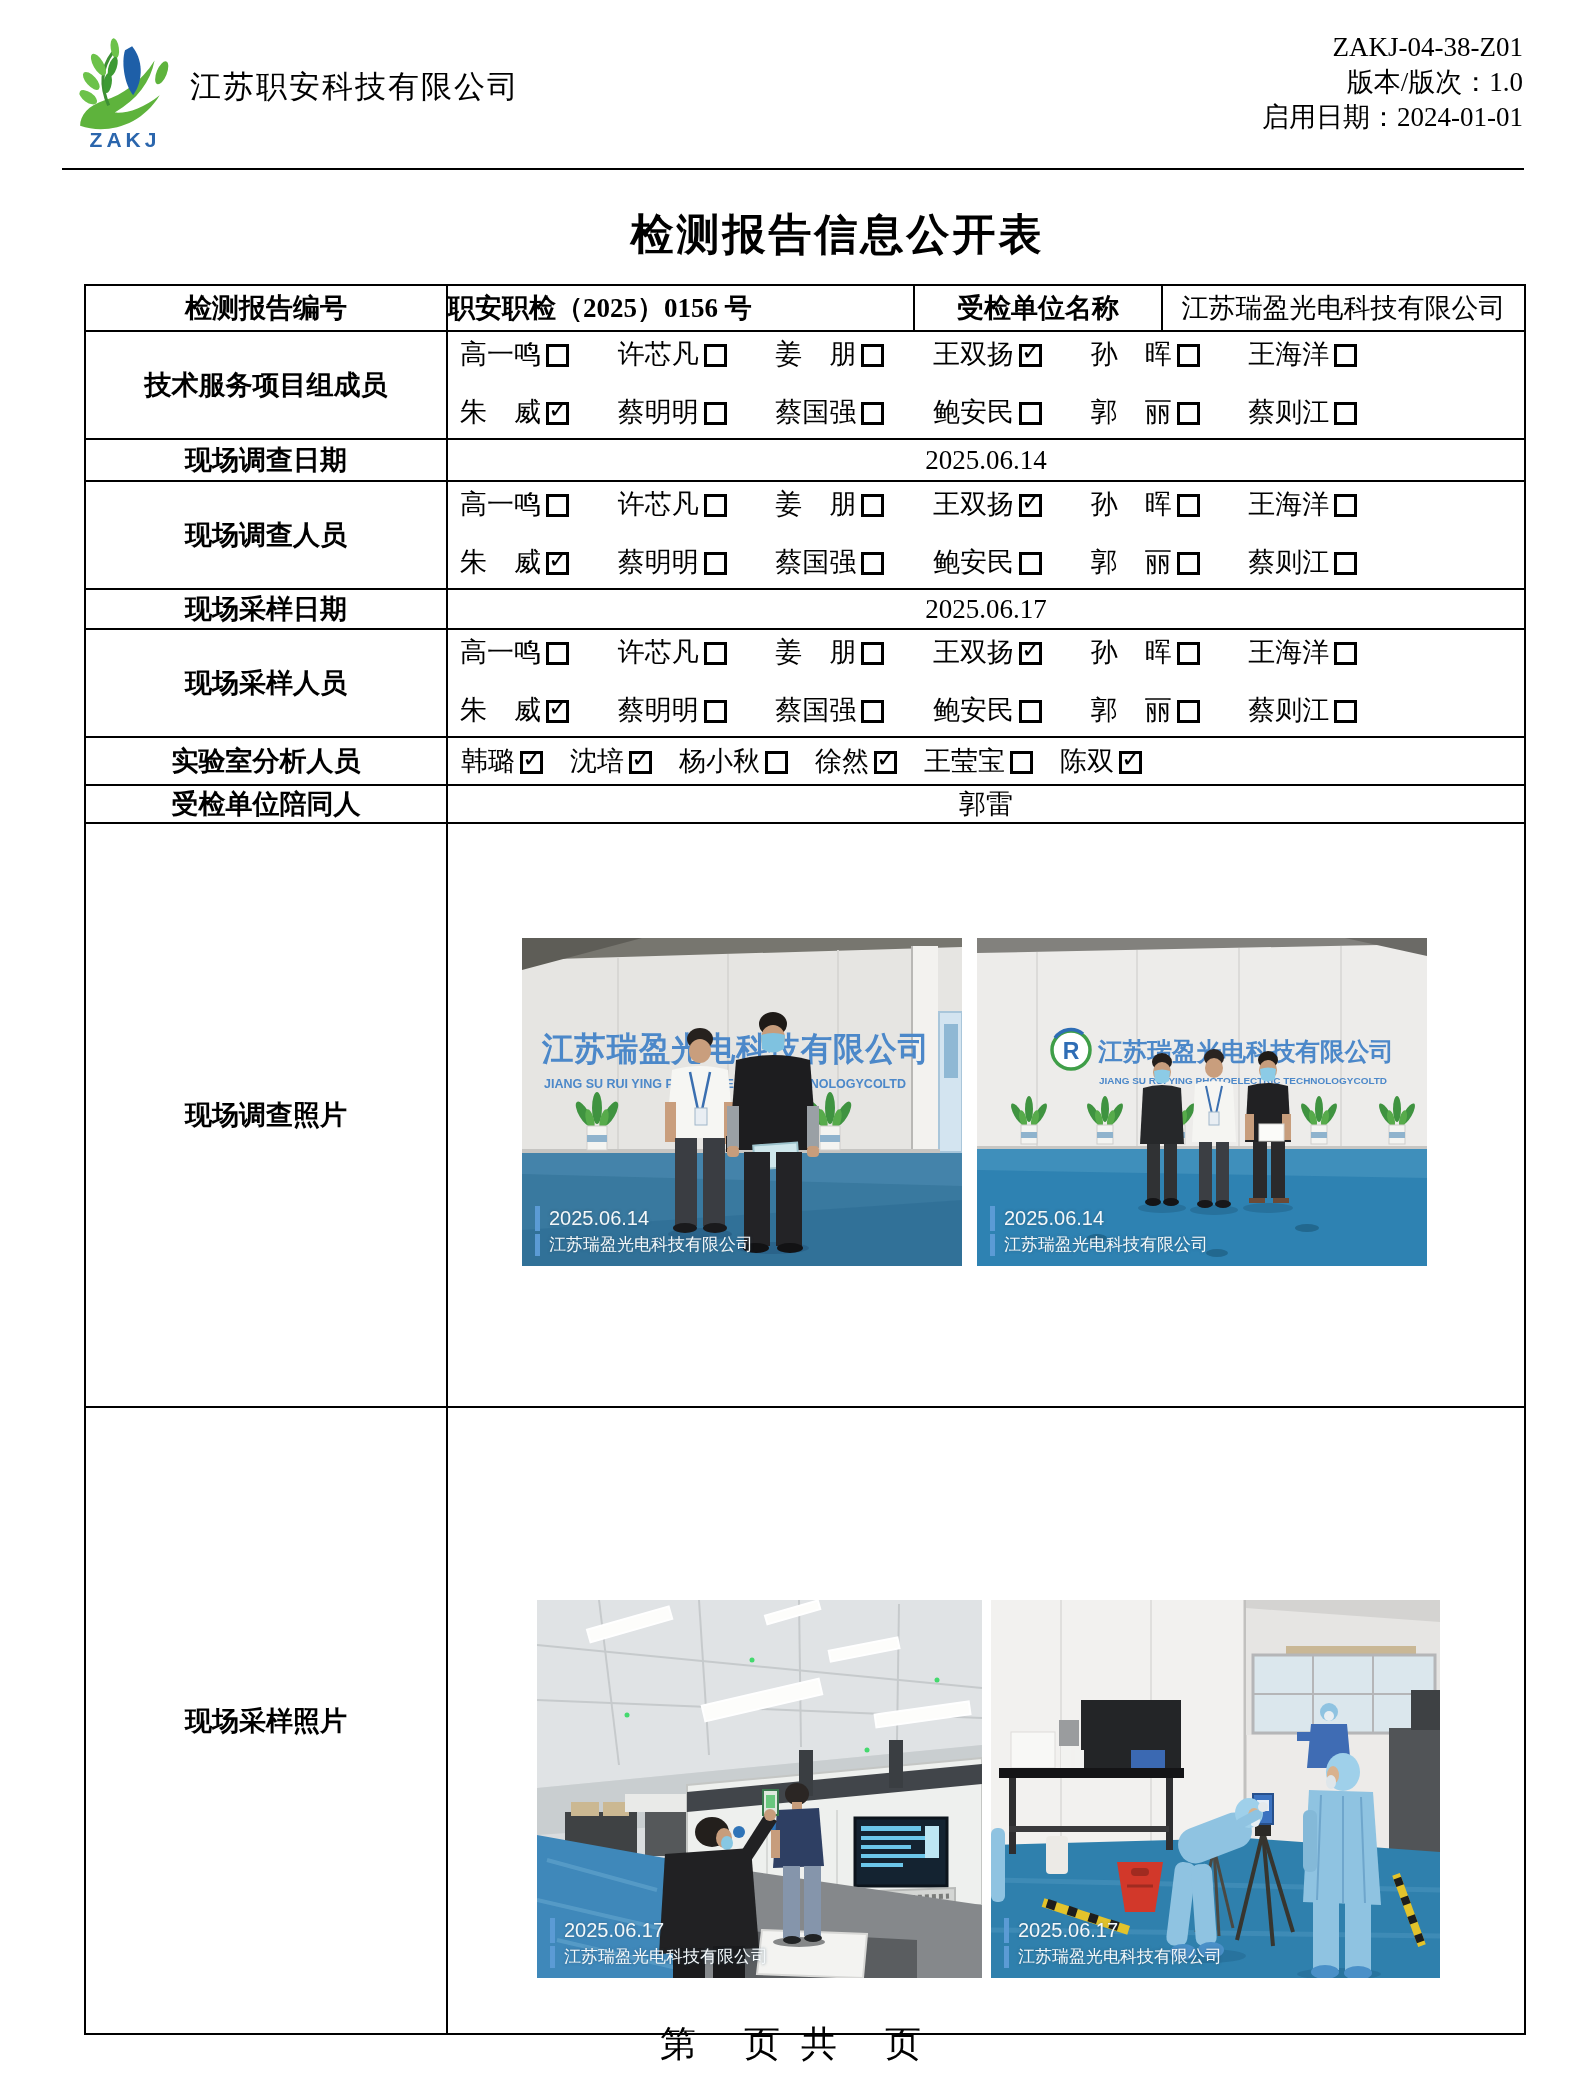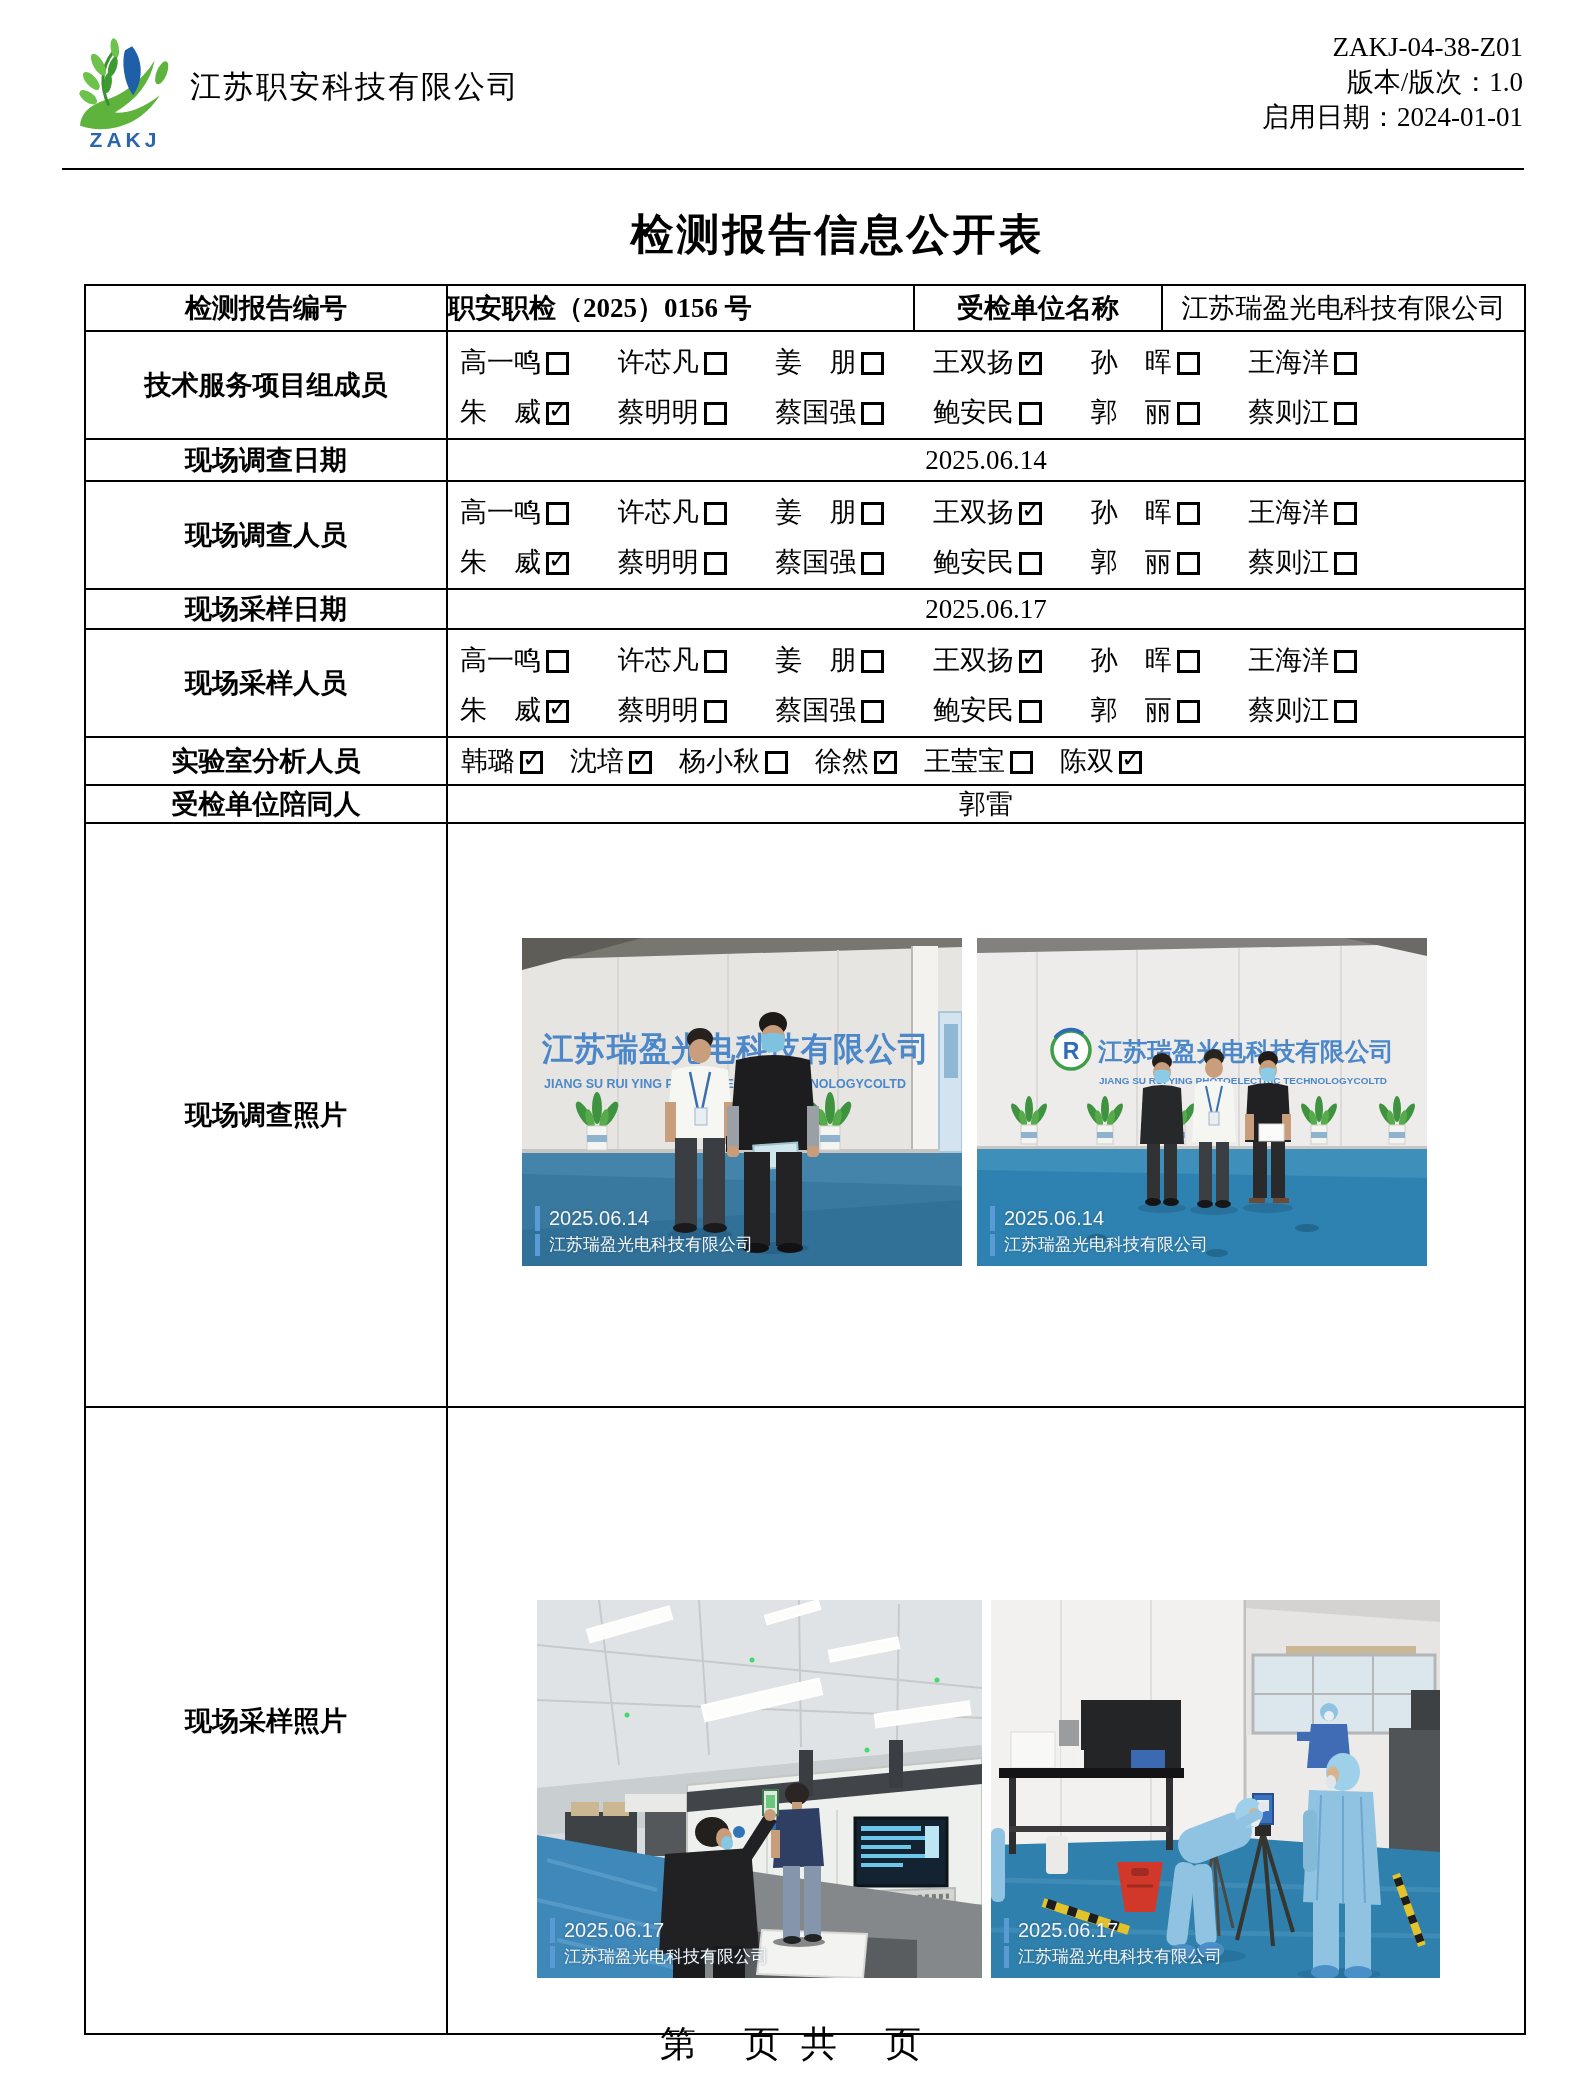--- a/index.html
+++ b/index.html
@@ -21,22 +21,22 @@
 
   
   table.main{position:absolute;left:84px;top:284px;width:1440px;border-collapse:collapse;table-layout:fixed;}
   table.main td{border:2px solid #000;padding:0;font-size:27px;vertical-align:middle;overflow:hidden;}
   .lbl{font-weight:bold;text-align:center;margin-top:16px;}
   .val-left{padding-left:14px;font-weight:bold;}
   .center{text-align:center;}
   .addr div{line-height:40px;text-align:center;}
 
   
-  .roster{display:grid;grid-template-columns:repeat(6,1fr);row-gap:14px;
-          padding:12px 118px 8px 12px;align-items:center;}
+  .roster{display:grid;grid-template-columns:repeat(6,1fr);row-gap:22px;
+          padding:4px 118px 8px 12px;align-items:center;}
   .staff-item{display:flex;align-items:center;white-space:nowrap;}
   .staff-item .nm{margin-right:5px;}
   .cb{width:17px;height:17px;border:3px solid #000;display:inline-flex;align-items:center;
       justify-content:center;font-weight:bold;font-size:25px;line-height:1;flex:0 0 auto;
       overflow:visible;position:relative;top:1px;font-family:"DejaVu Sans",sans-serif;}
   .cb span{position:relative;top:-4px;left:1px;}
   .lab-roster{display:flex;gap:27px;padding-left:13px;align-items:center;}
 
   
   .photo-cell{position:relative;}

